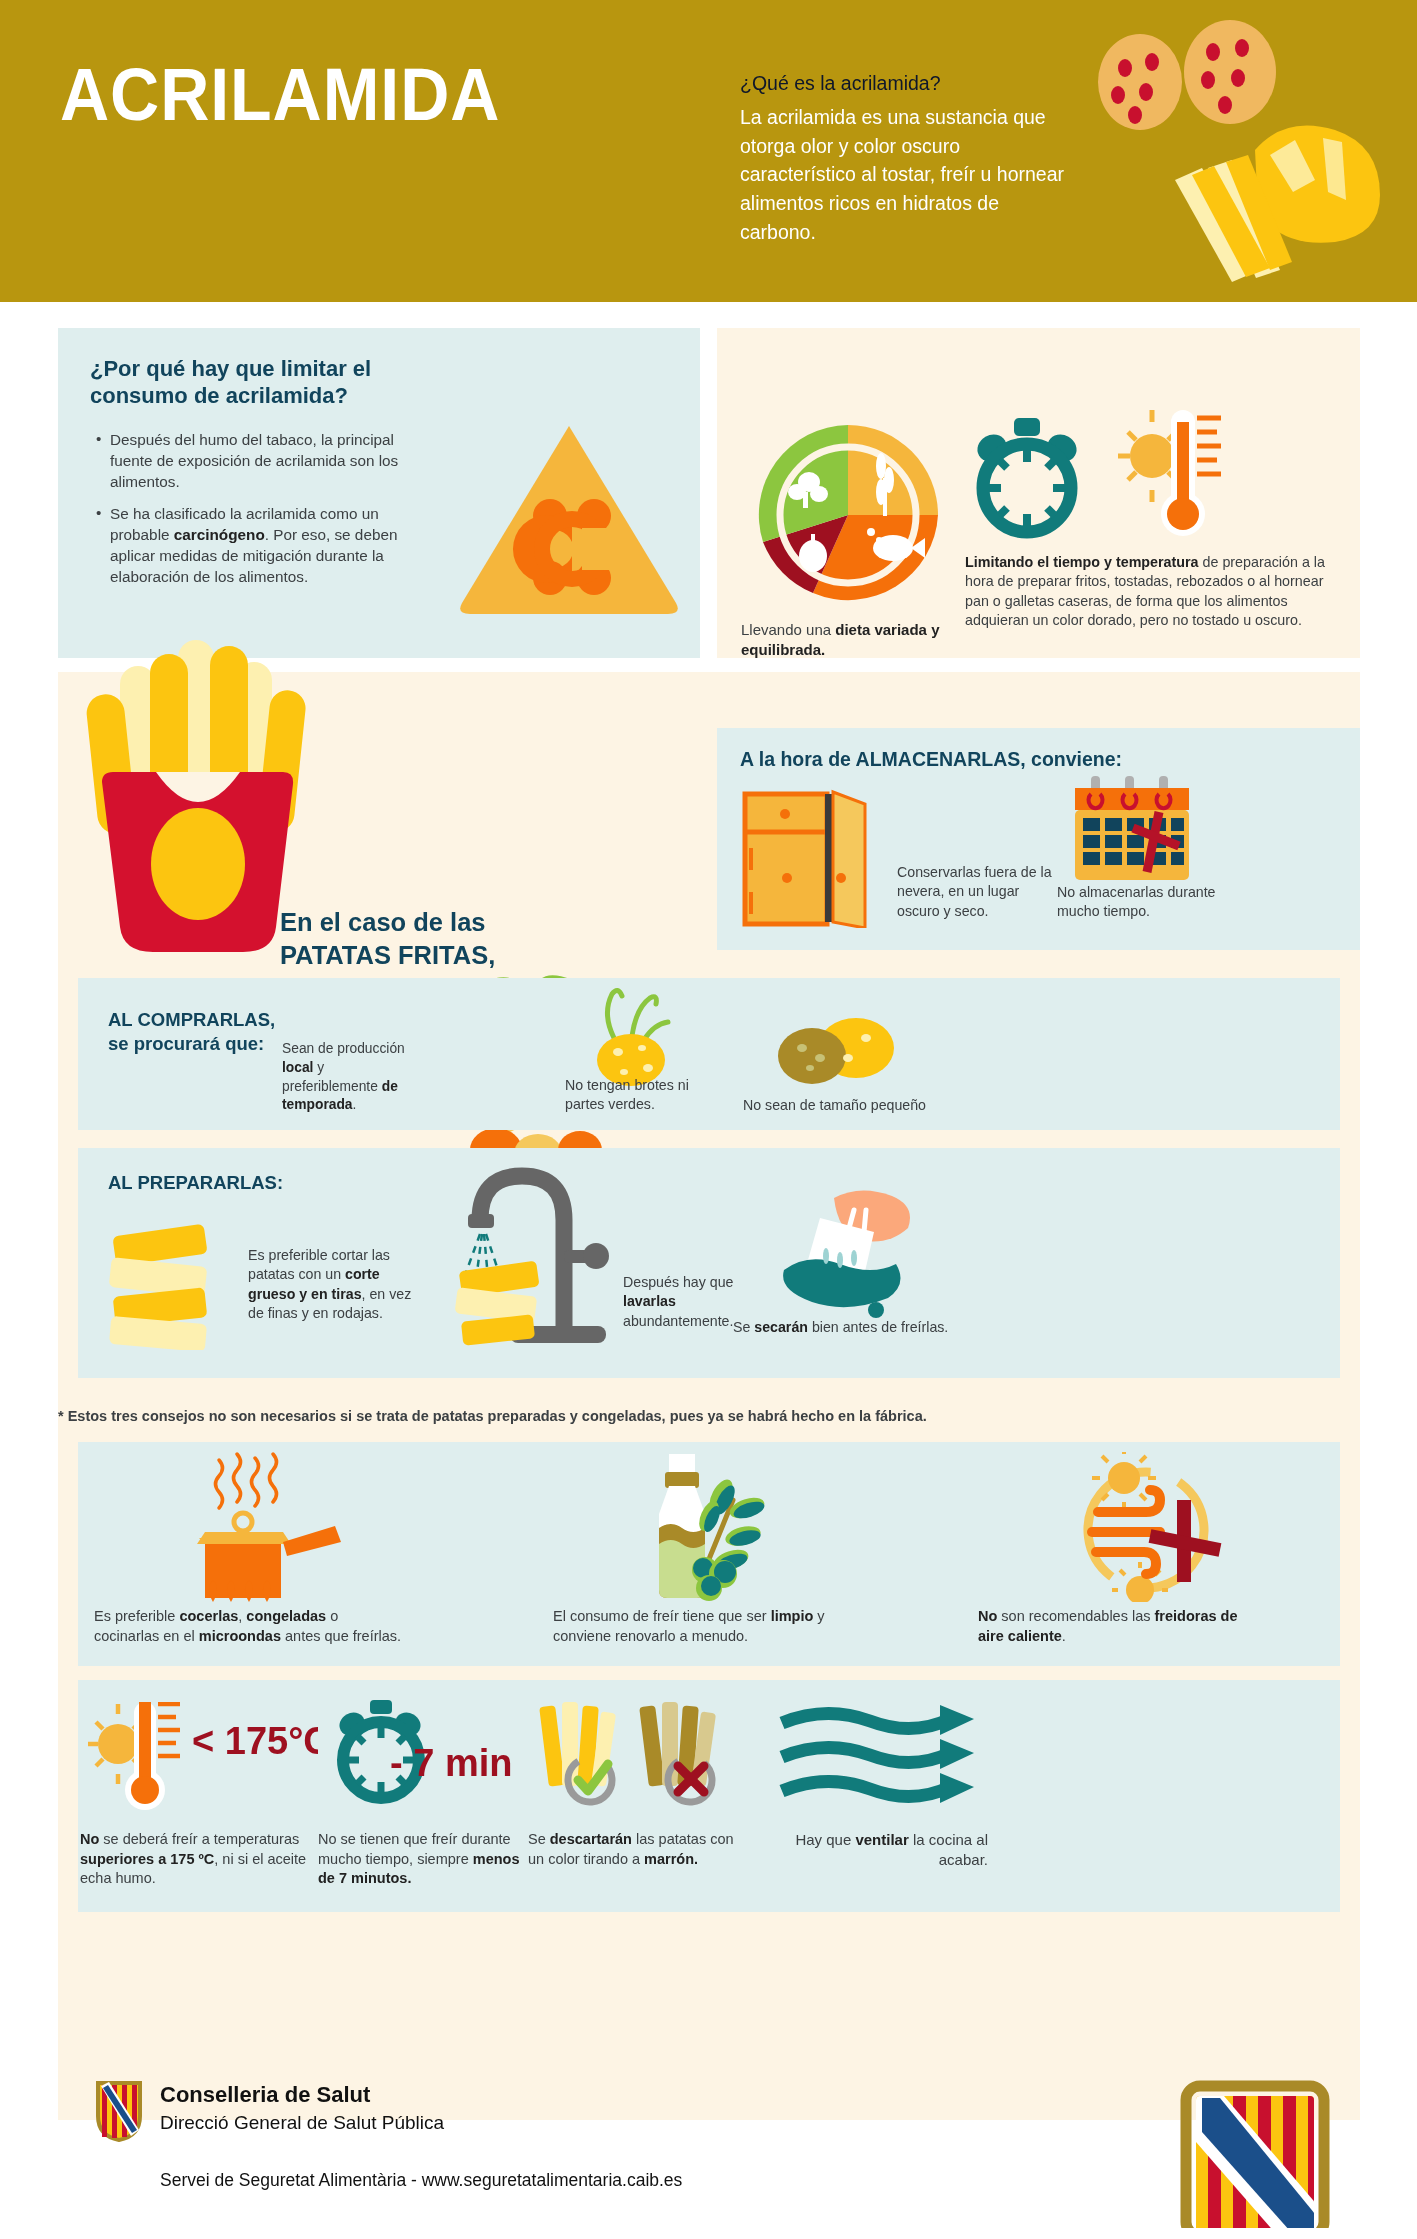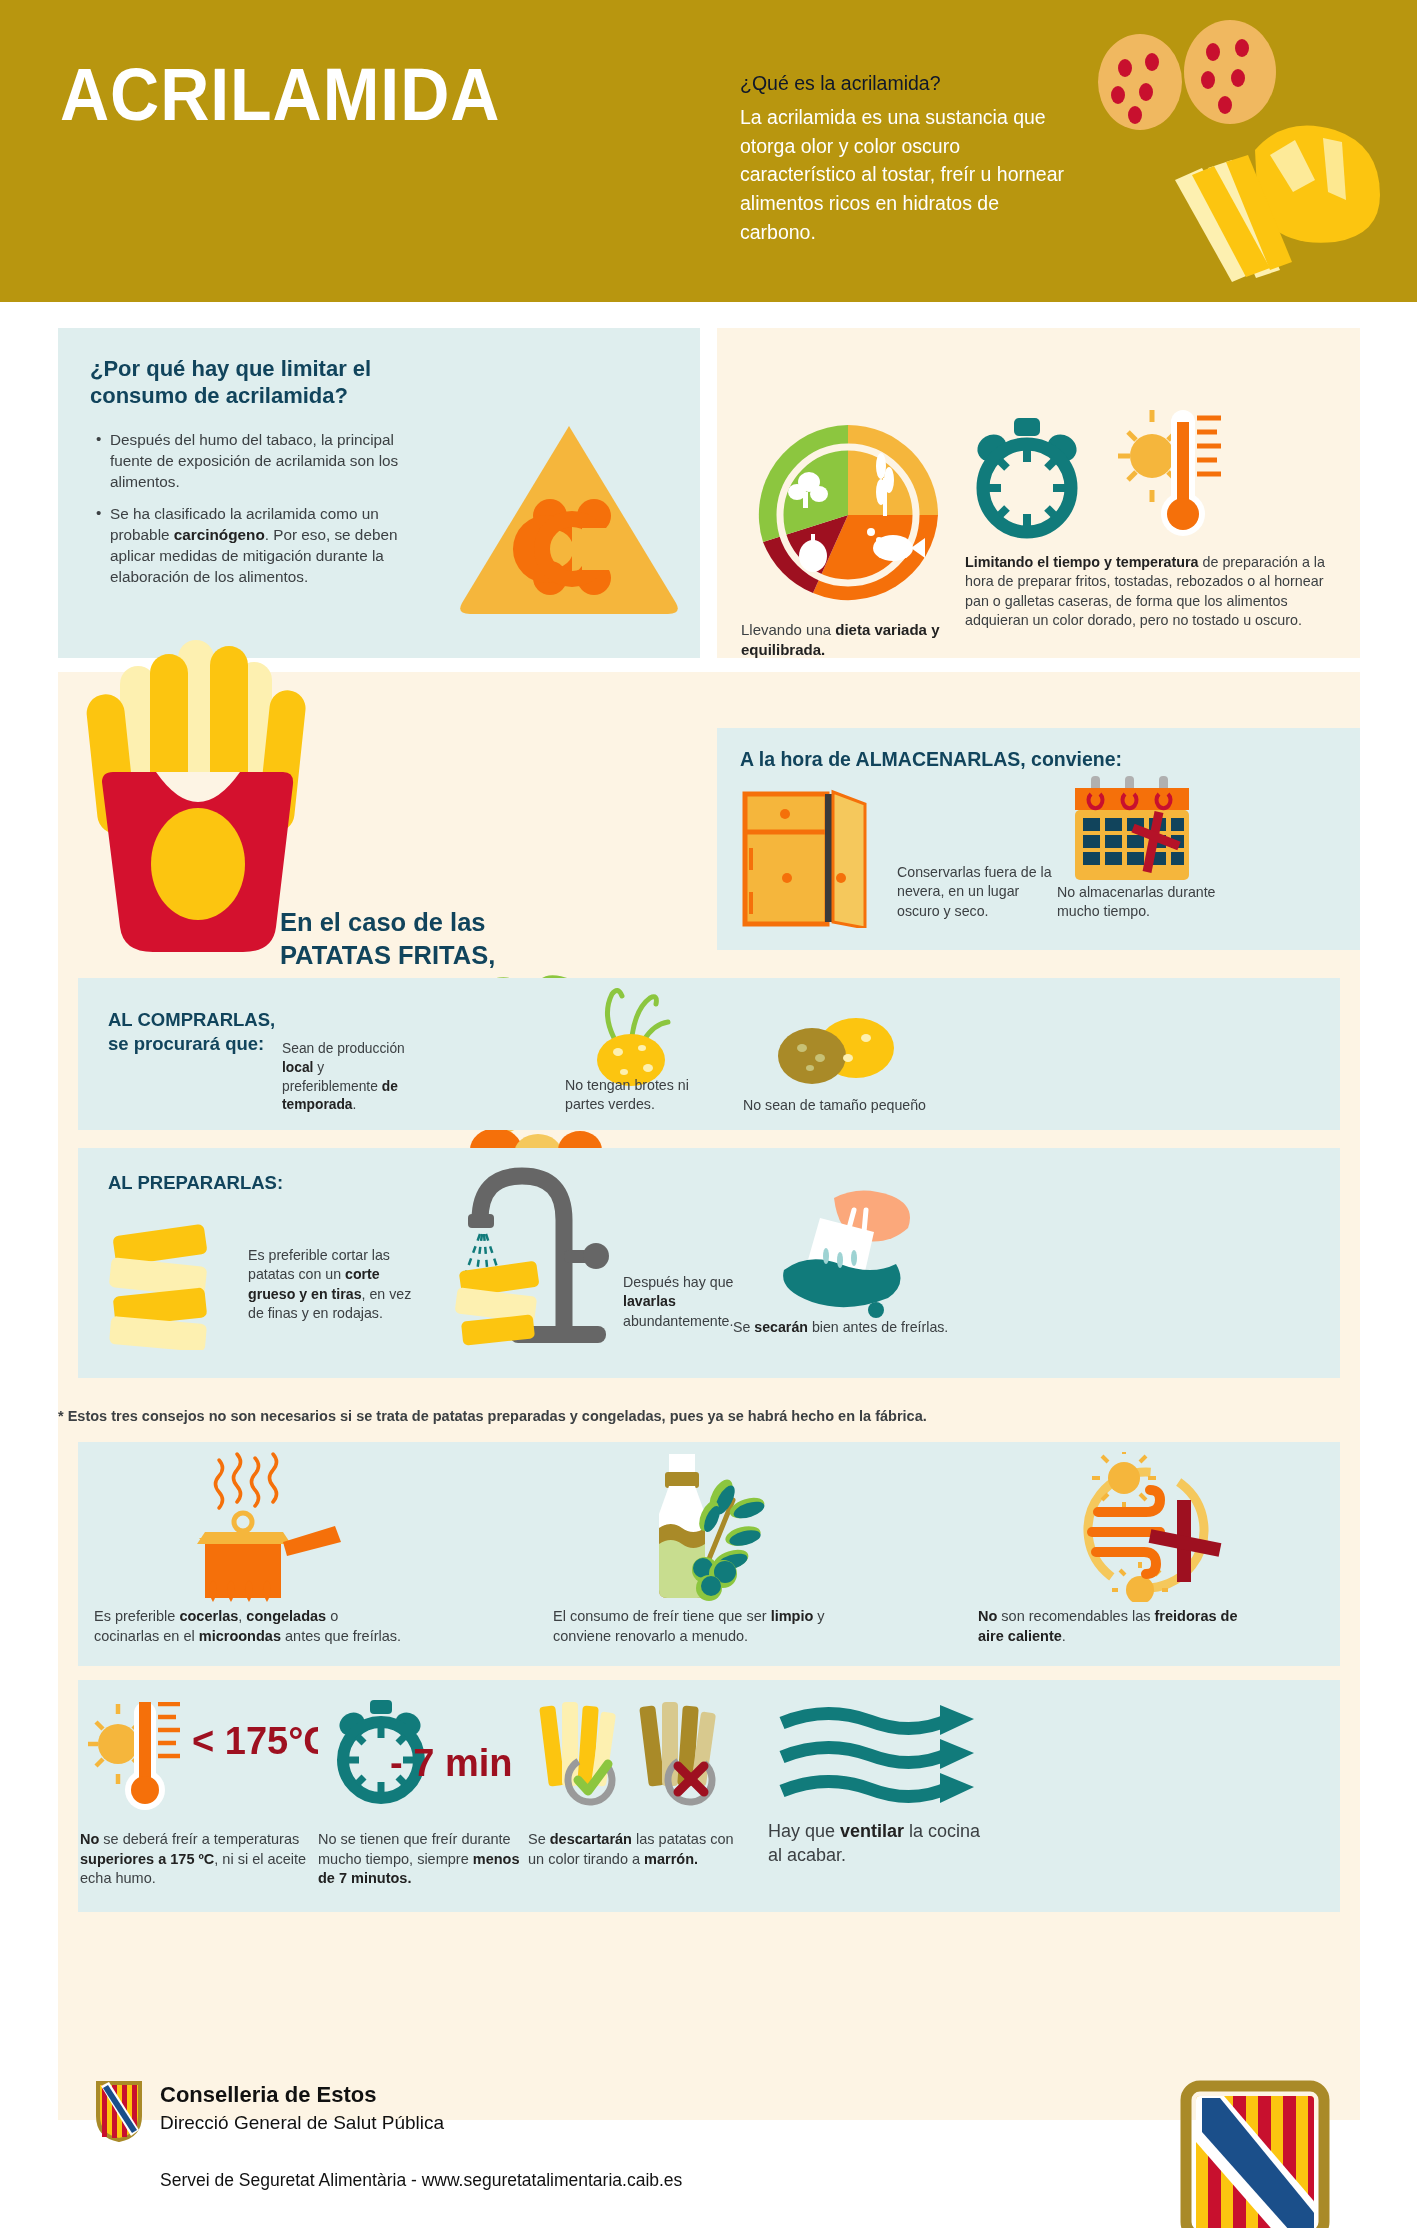--- a/index.html
+++ b/index.html
@@ -133,21 +133,21 @@
 
   
   #final-panel { left: 78px; top: 1680px; width: 1262px; height: 232px; }
   #f-ic1 { position: absolute; left: 10px; top: 22px; width: 230px; height: 110px; }
   #f-cap1 { position: absolute; left: 2px; top: 150px; width: 230px; font-size: 14.5px; }
   #f-ic2 { position: absolute; left: 250px; top: 20px; width: 190px; height: 110px; }
   #f-cap2 { position: absolute; left: 240px; top: 150px; width: 215px; font-size: 14.5px; }
   #f-ic3 { position: absolute; left: 460px; top: 20px; width: 190px; height: 110px; }
   #f-cap3 { position: absolute; left: 450px; top: 150px; width: 215px; font-size: 14.5px; }
   #f-ic4 { position: absolute; left: 700px; top: 25px; width: 200px; height: 105px; }
-  #f-cap4 { position: absolute; left: 690px; top: 139px; width: 220px; font-size: 18px; }
+  #f-cap4 { position: absolute; left: 690px; top: 150px; width: 220px; font-size: 15px; text-align: right; }
 
   
   #footer { position: absolute; left: 0; top: 2120px; width: 1417px; height: 119px; background: #ffffff; }
   #footer-shield { position: absolute; left: 95px; top: 2080px; width: 48px; height: 62px; }
   #footer-l1 { position: absolute; left: 160px; top: 2082px; font-size: 22px; font-weight: bold; color: #111; }
   #footer-l2 { position: absolute; left: 160px; top: 2112px; font-size: 19px; color: #111; }
   #footer-l3 { position: absolute; left: 160px; top: 2170px; font-size: 17.5px; color: #111; }
   #footer-logo { position: absolute; left: 1180px; top: 2080px; width: 150px; height: 148px; }
 </style>
 </head>
@@ -699,21 +699,21 @@
     <path d="M 3 3 L 45 3 L 45 36 Q 45 56 24 60 Q 3 56 3 36 Z" fill="#fcc510" stroke="#a98a28" stroke-width="4"></path>
     <g fill="#c8102e">
       <rect x="7" y="5" width="5" height="52"></rect>
         <rect x="17" y="5" width="5" height="53"></rect>
       <rect x="27" y="5" width="5" height="52"></rect>
         <rect x="37" y="5" width="5" height="44"></rect>
     </g>
     <path d="M 6 6 L 14 2 L 44 50 L 36 56 Z" fill="#ffffff"></path>
     <path d="M 8 8 L 13 5 L 42 50 L 37 53 Z" fill="#1b4f8a"></path>
   </svg>
-  <div id="footer-l1">Conselleria de Estos</div>
+  <div id="footer-l1">Conselleria de Salut</div>
   <div id="footer-l2">Direcció General de Salut Pública</div>
   <div id="footer-l3">Servei de Seguretat Alimentària - www.seguretatalimentaria.caib.es</div>
 
   <svg id="footer-logo" viewBox="0 0 150 148">
     <rect x="6" y="6" width="138" height="150" rx="14" fill="none" stroke="#a98a28" stroke-width="11"></rect>
     <clipPath id="logoclip">
         <rect x="16" y="16" width="118" height="142" rx="4"></rect>
       </clipPath>
     <g clip-path="url(#logoclip)">
       <rect x="16" y="16" width="118" height="142" fill="#fcc510"></rect>

